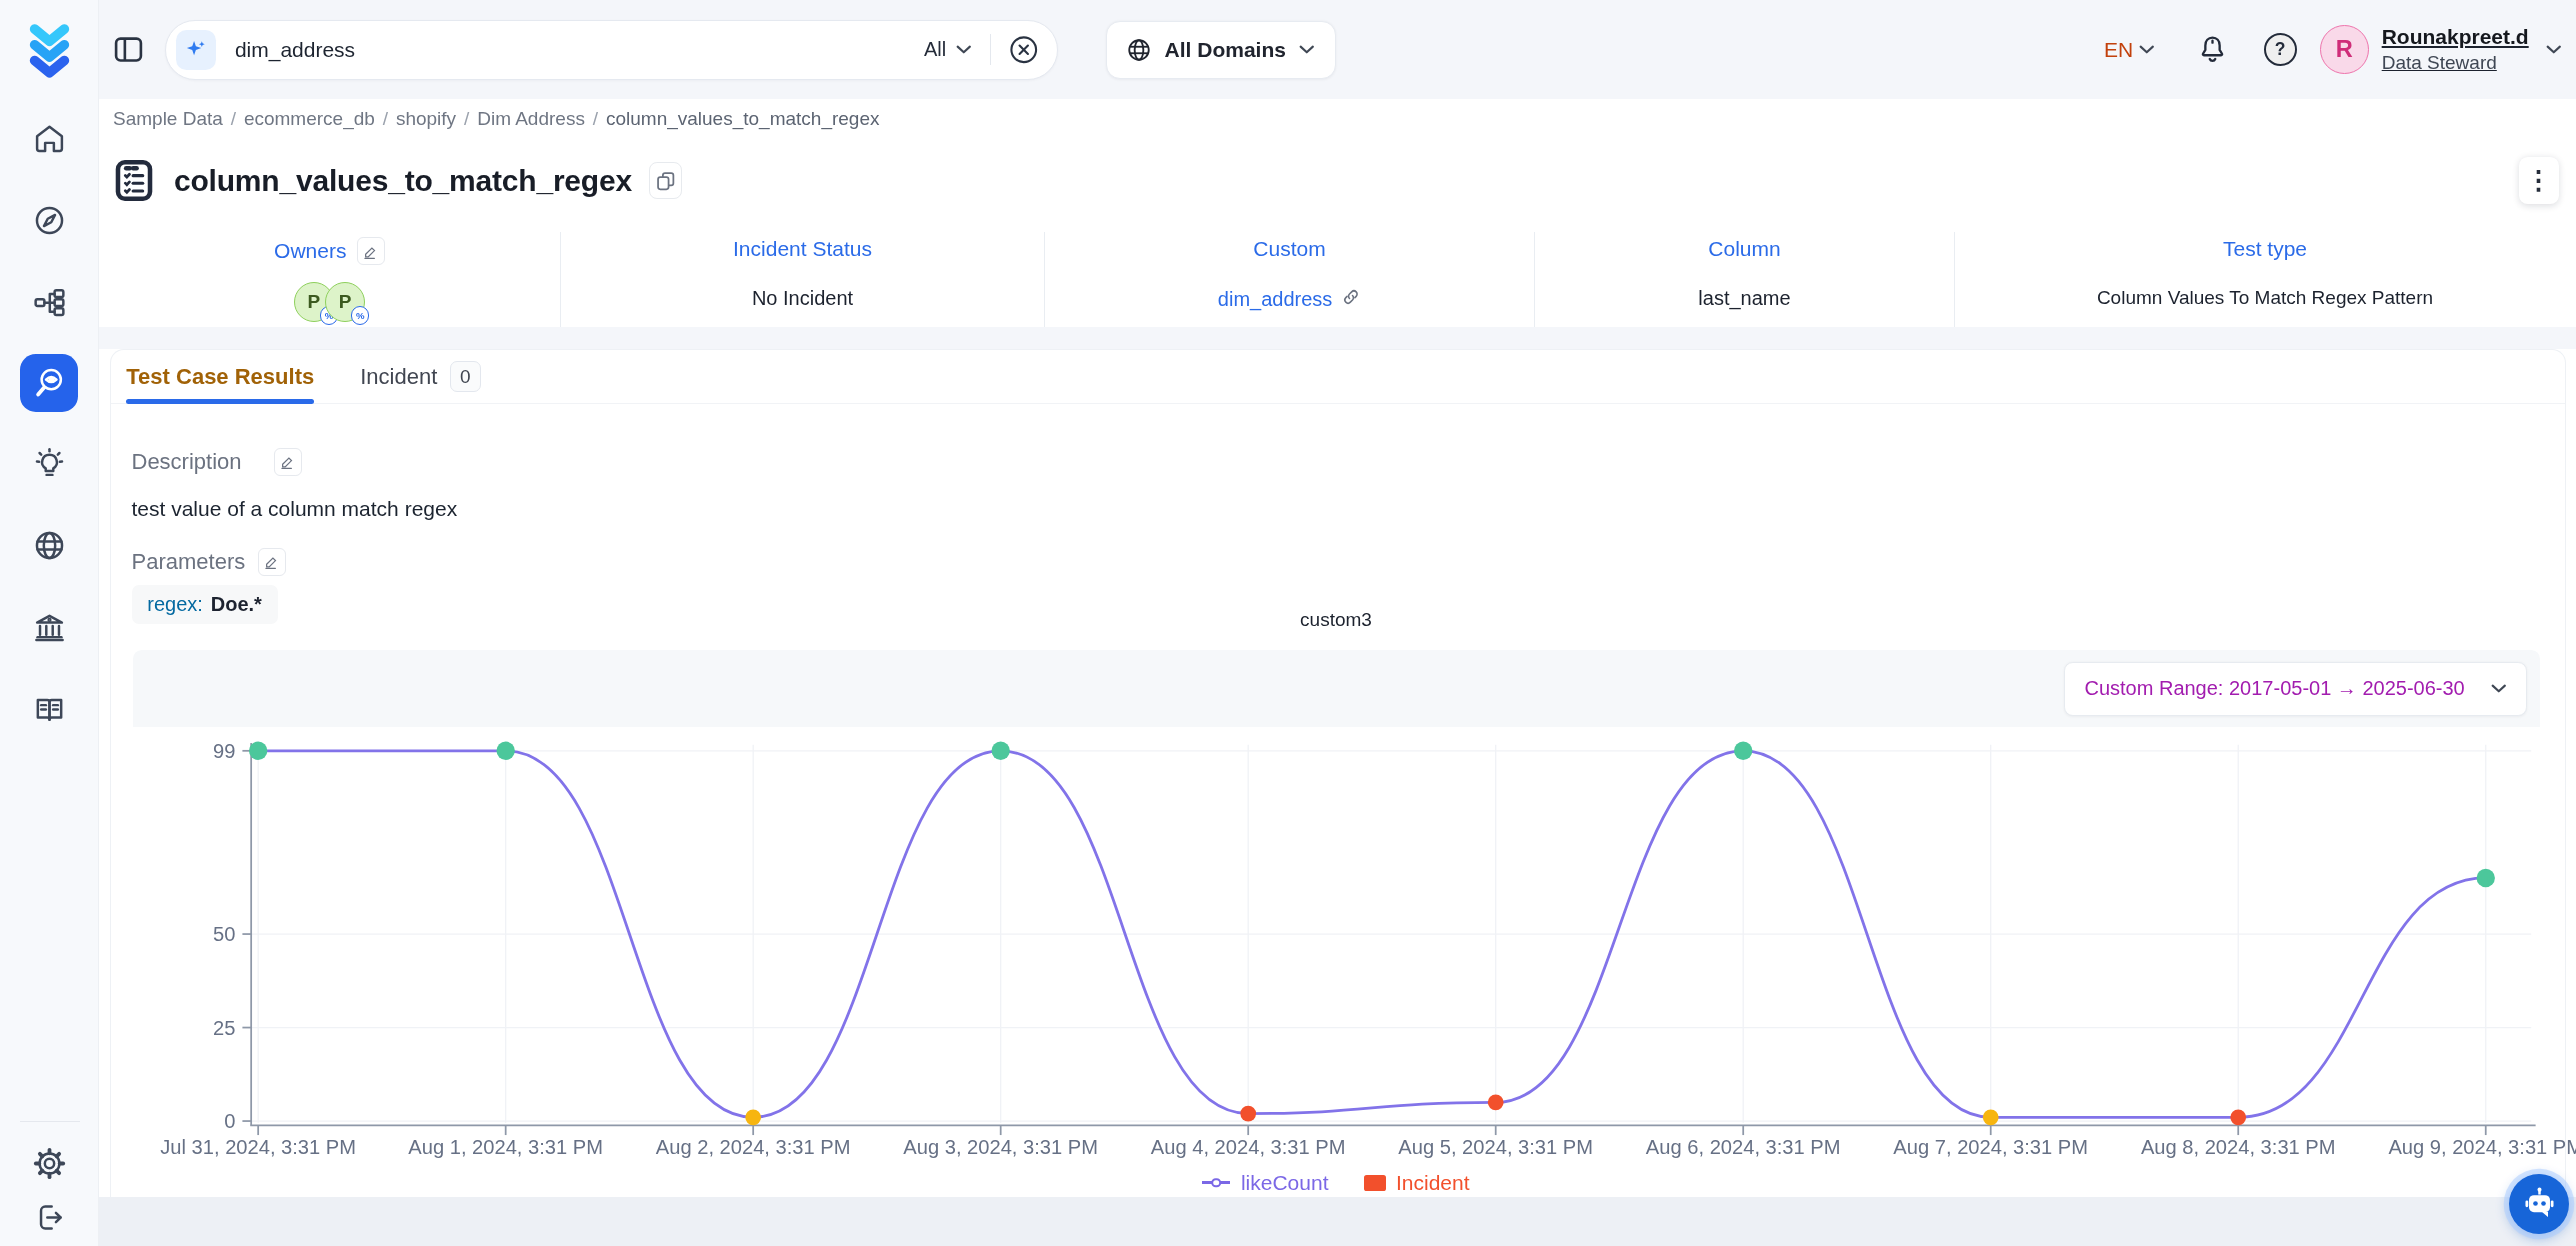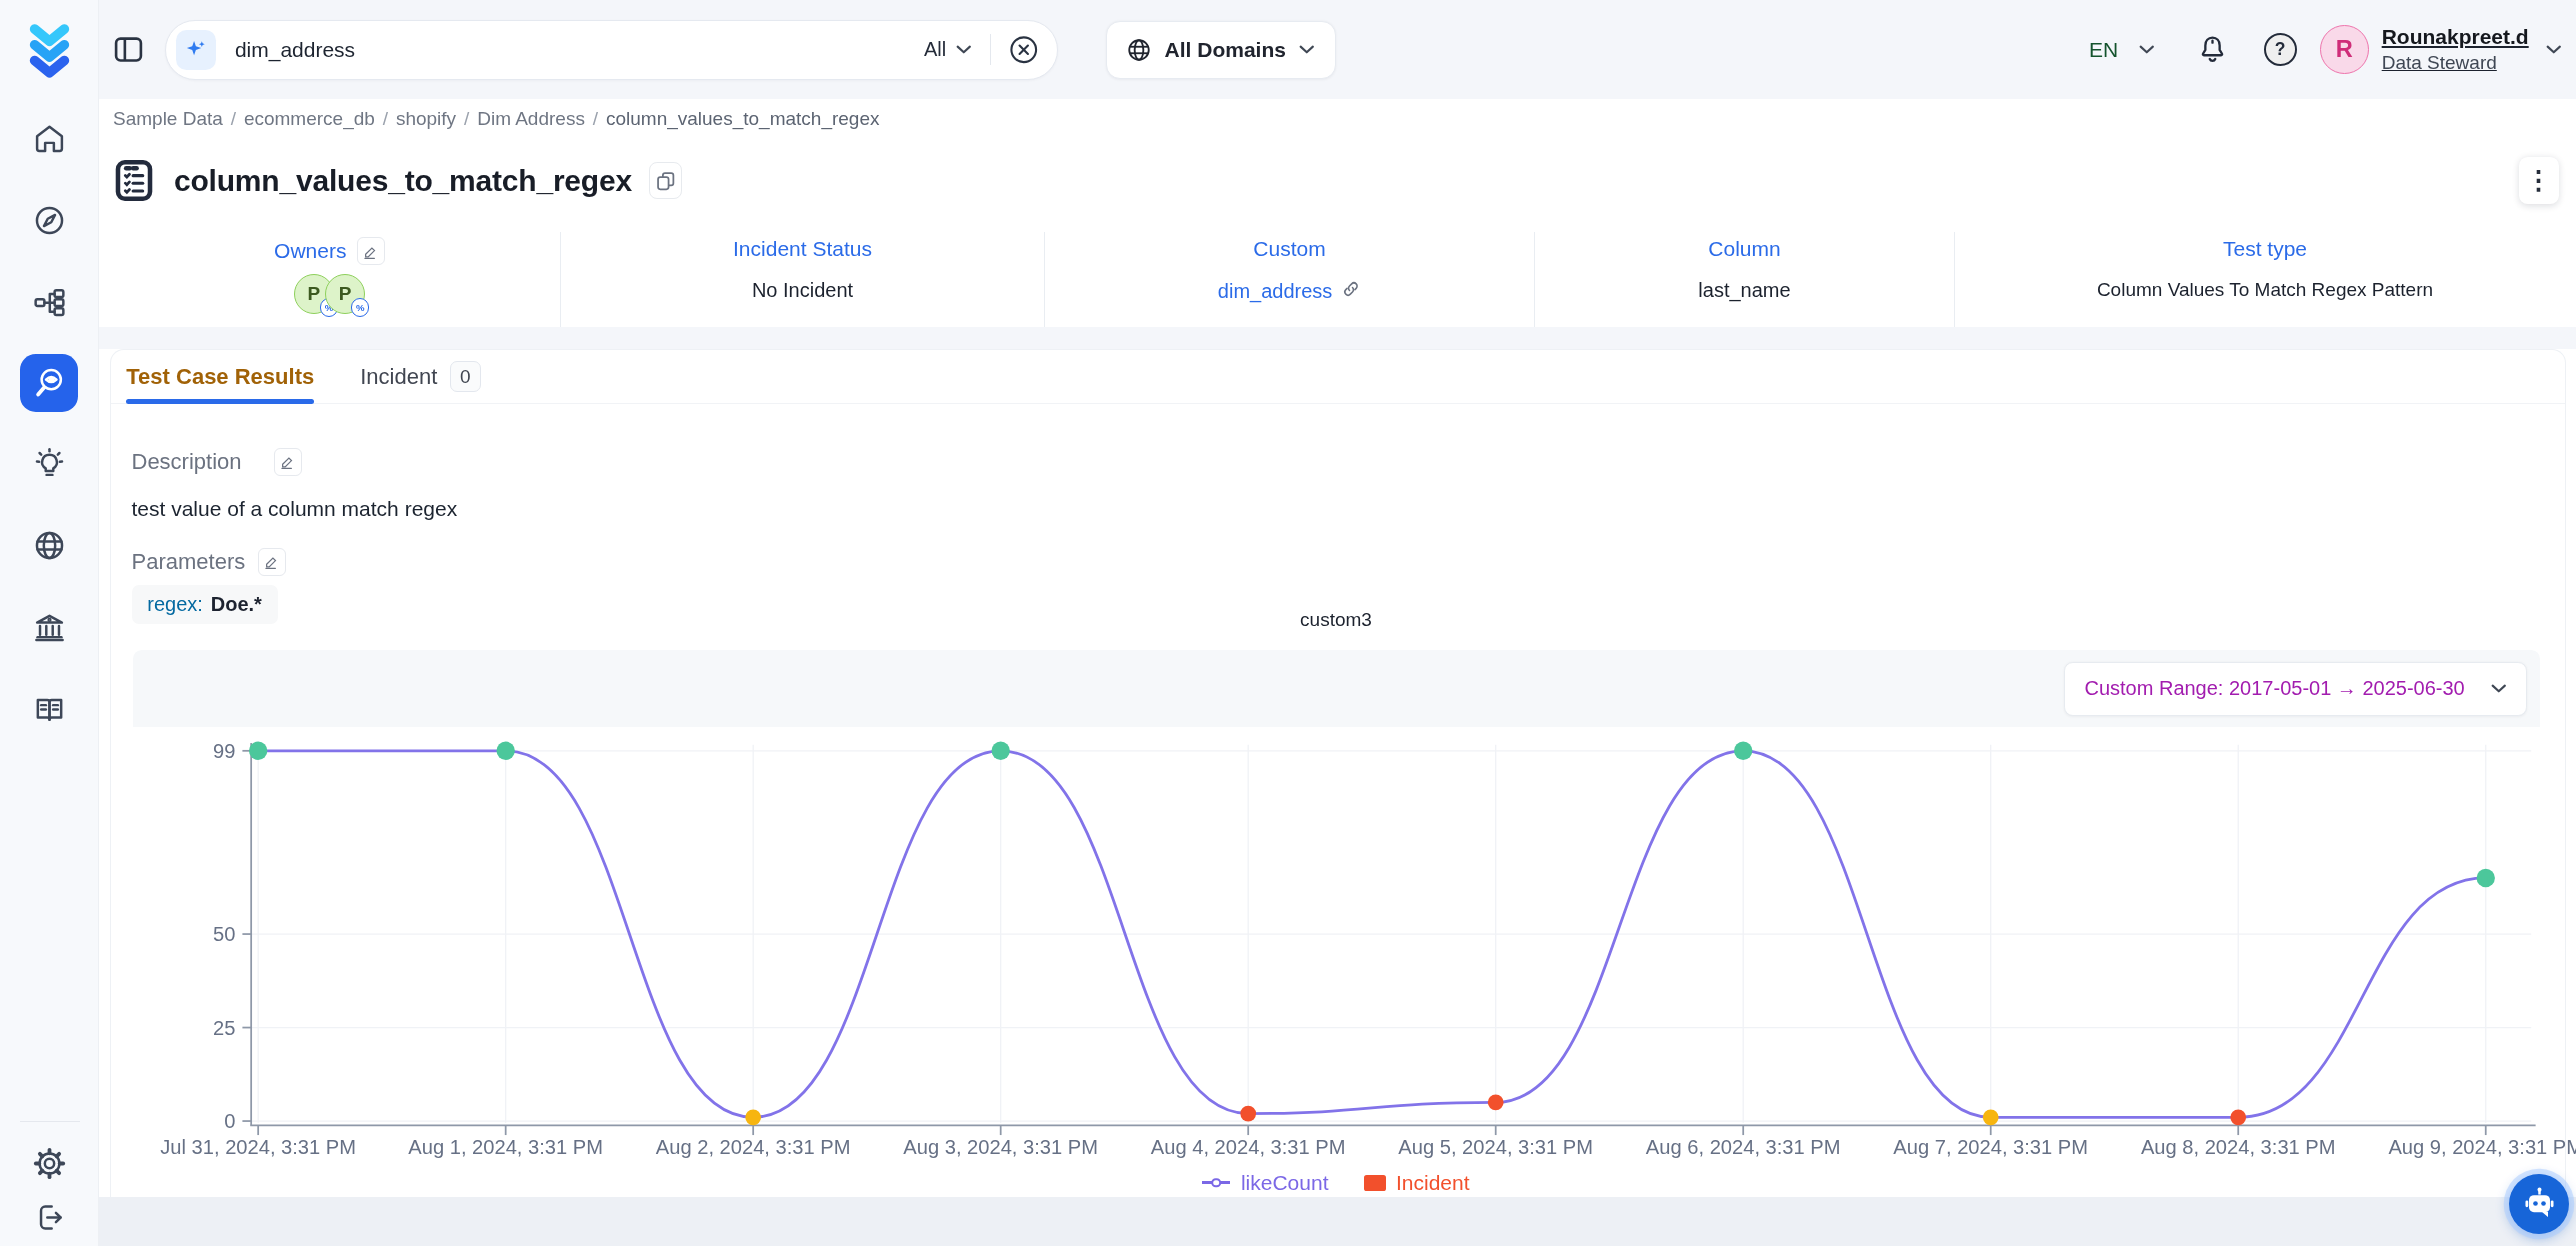--- a/index.html
+++ b/index.html
@@ -35,21 +35,21 @@
   .search-input { flex:1; margin-left:19px; border:none; outline:none; background:transparent;
     font-family:inherit; font-size:21px; color:#1d2430; }
   .search-scope { display:flex; align-items:center; gap:8.8px; font-size:20px; color:#252c3a; cursor:pointer; }
   .search-sep { width:0.9px; height:31.5px; background:#e4e8ee; margin:0 17.5px; }
   .chev { width:17.5px; height:10.5px; }
   .chev polyline { fill:none; stroke:#3f4754; stroke-width:2.4; stroke-linecap:round; stroke-linejoin:round; }
   .domains-pill { margin-left:48px; height:58px; background:#fff; border:0.9px solid #e7ebf1; border-radius:14px;
     display:flex; align-items:center; gap:12.3px; padding:0 19px; cursor:pointer;
     box-shadow:0 0.9px 2.6px rgba(16,24,40,.05); font-size:21px; font-weight:600; color:#20242e; }
   .tb-right { margin-left:auto; display:flex; align-items:center; }
-  .lang { display:flex; align-items:center; gap:20px; font-size:21px; color:#14532d; cursor:pointer;text-align:right; }
+  .lang { display:flex; align-items:center; gap:5px; font-size:21px; color:#c2410c; cursor:pointer;text-align:right; }
   .bell-btn { margin-left:40px; } .bell-btn svg { width:33px; height:33px; stroke:#232b3a; fill:none; stroke-width:1.7; stroke-linecap:round; stroke-linejoin:round;}
   .help-btn { margin-left:35px; width:33px; height:33px; border:2.1px solid #232b3a; border-radius:50%;
     display:flex; align-items:center; justify-content:center; font-size:17.5px; font-weight:700; color:#232b3a; cursor:pointer; }
   .avatar { margin-left:23px; width:49px; height:49px; border-radius:50%; background:#f9d9e9;
     border:1.8px solid #ee74ac; display:flex; align-items:center; justify-content:center;
     font-size:23.6px; font-weight:600; color:#cf2d79; cursor:pointer; }
   .user-block { margin-left:13px; line-height:1.15; cursor:pointer;text-decoration:underline; }
   .user-name { font-size:21px; font-weight:700; color:#15181e; }
   .user-role { font-size:19px; color:#3f4754; margin-top:2.6px; }
   .profile-chev { margin-left:15.8px; }
@@ -67,21 +67,21 @@
   .title-icon svg { width:42px; height:47px; stroke:#232b3d; fill:none; stroke-width:2.6; stroke-linecap:round; }
   .page-title { margin-left:19px; font-size:30px; font-weight:700; color:#181d27; letter-spacing:-0.2px; }
   .copy-btn { margin-left:17.5px; width:33px; height:37px; border:0.9px solid #e7eaee; border-radius:7.9px;
     display:flex; align-items:center; justify-content:center; background:#fff; cursor:pointer; }
   .copy-btn svg { width:21px; height:21px; stroke:#6b7280; fill:#fff; stroke-width:2; }
   .kebab-btn { margin-left:auto; width:40px; height:47px; background:#fff; border:none; border-radius:8.8px;
     box-shadow:0 1.8px 7px rgba(16,24,40,.14); font-size:26px; font-weight:700; color:#252c3a;
     display:flex; align-items:center; justify-content:center; cursor:pointer; letter-spacing:0; }
 
   .summary-row { position:absolute; top:133px; left:0; right:0; height:95px; display:flex; }
-  .sum-sec { display:flex; flex-direction:column; align-items:center; padding-top:5.3px; }
+  .sum-sec { display:flex; flex-direction:column; align-items:center; padding-top:5.3px;gap:8px; }
   .sum-sec + .sum-sec { border-left:0.9px solid #e9edf2; }
   .sum-label { font-size:21px; color:#2b6be8; display:flex; align-items:center; gap:10.5px; }
   .sum-value { margin-top:17.5px; font-size:20px; color:#1c222e; display:flex; align-items:center; gap:8.8px; }
   .sum-value.link { color:#2b6be8; cursor:pointer; }
   .edit-btn { width:28px; height:28px; border:0.9px solid #e6e9ee; border-radius:6.1px; background:#fff;
     display:flex; align-items:center; justify-content:center; cursor:pointer; }
   .edit-btn svg { width:17.5px; height:17.5px; stroke:#6b7280; fill:none; stroke-width:1.7; stroke-linecap:round; }
   .owners-avatars { display:flex; margin-top:8.8px; }
   .owner-av { position:relative; width:40px; height:40px; border-radius:50%; background:#ddf3c9;
     border:1.8px solid #8ed05c; display:flex; align-items:center; justify-content:center;

